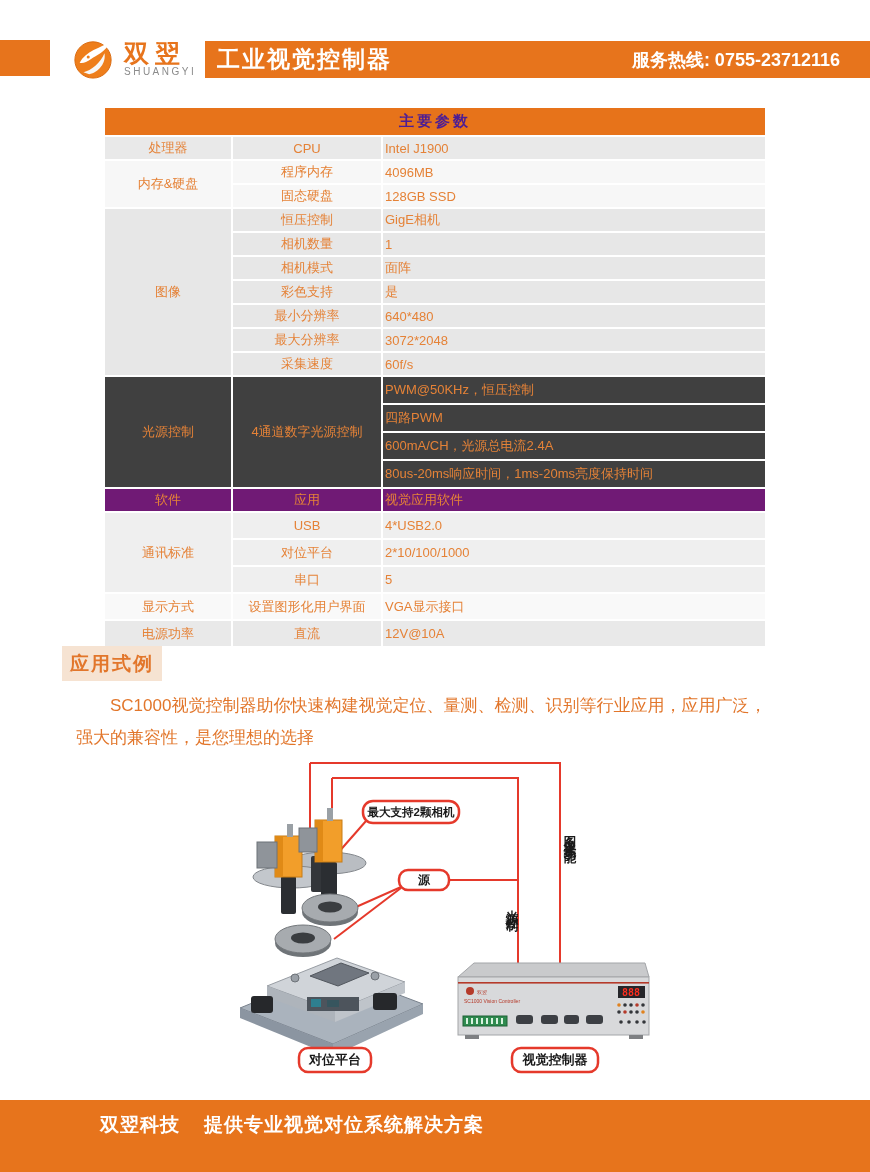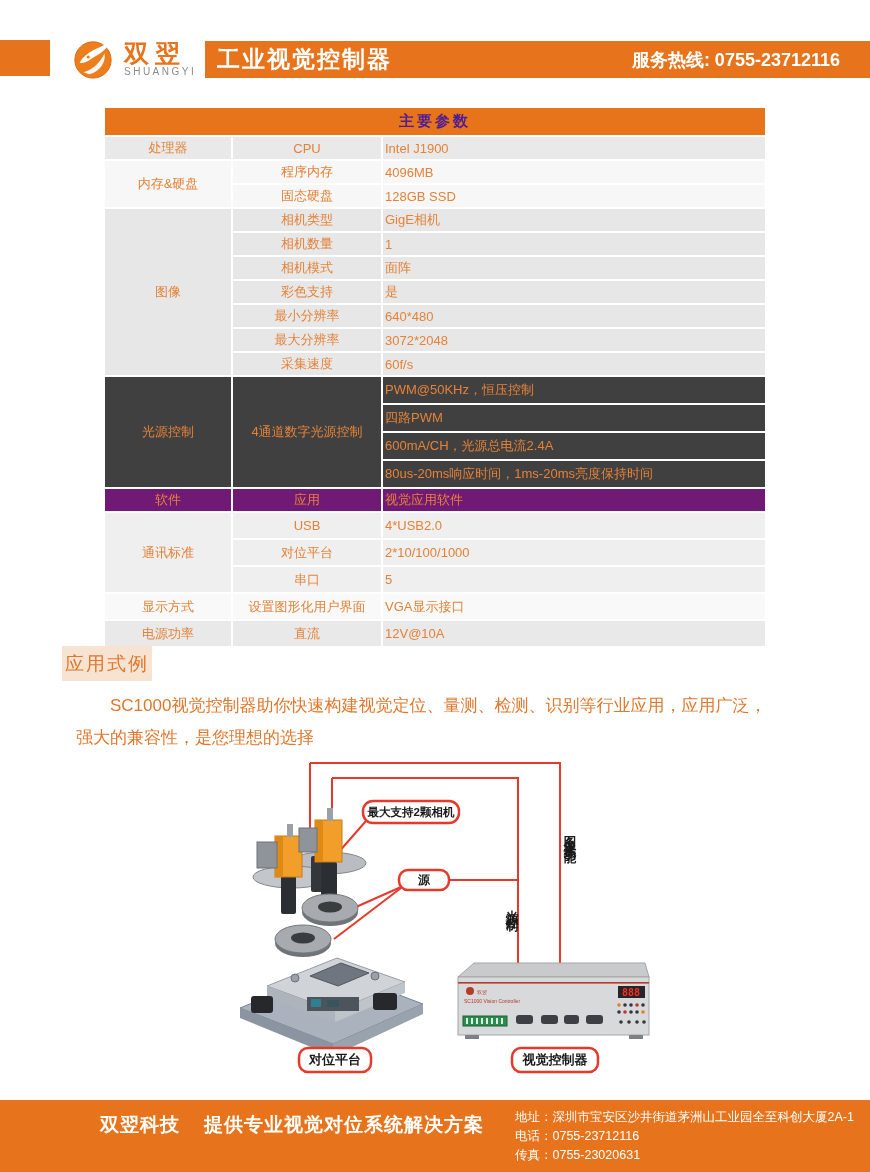--- a/index.html
+++ b/index.html
@@ -22,23 +22,23 @@
   .spec-table td{font-size:13px;color:#e58237;text-align:center;vertical-align:middle;height:20px;padding:1px 2px;}
   .spec-table td.c3{text-align:left;white-space:nowrap;}
   .spec-table td.thead{background:#e7731a;color:#4c1d95;font-size:15px;font-weight:bold;height:25px;letter-spacing:3px;}
   .spec-table col.w1{width:126px;} .spec-table col.w2{width:148px;} .spec-table col.w3{width:382px;}
   .g0 td{background:#e9e9e9;} .g1 td{background:#f7f7f7;} .g2 td{background:#e7e7e7;}
   .g3 td{background:#404040;height:24px;} .g4 td{background:#701a75;}
   .g5 td{background:#efefef;height:23px;} .g6 td{background:#f9f9f9;height:23px;} .g7 td{background:#e9e9e9;height:23px;}
   .spec-table td.thead{background:#e7731a;}
 
   
-  .section-badge{position:absolute;left:62px;top:646px;width:90px;height:35px;background:#f6e3d2;
+  .section-badge{position:absolute;left:62px;top:646px;width:100px;height:35px;background:#f6e3d2;
                  display:flex;align-items:center;justify-content:center;
-                 color:#e2762b;font-size:19px;font-weight:normal;letter-spacing:2px;}
+                 color:#e2762b;font-size:19px;font-weight:bold;letter-spacing:2px;}
   .app-desc{position:absolute;left:76px;top:690px;width:740px;color:#e2762b;font-size:17px;line-height:32px;}
   .app-desc .ind{text-indent:2em;}
 
   
   .diagram{position:absolute;left:215px;top:750px;width:455px;height:345px;}
   .vtext{position:absolute;writing-mode:vertical-rl;text-orientation:upright;
          color:#1a1a1a;font-size:12.5px;font-weight:bold;letter-spacing:3px;}
   .vtext.img-cap{left:346px;top:76px;}
   .vtext.light-ctl{left:288px;top:150px;}
 
@@ -96,21 +96,21 @@
       <td class="c2">程序内存</td>
       <td class="c3">4096MB</td>
     </tr>
     <tr class="g1">
       <td class="c2">固态硬盘</td>
       <td class="c3">128GB SSD</td>
     </tr>
 
     <tr class="g2">
       <td class="c1" rowspan="7">图像</td>
-      <td class="c2">相机类型</td>
+      <td class="c2">恒压控制</td>
       <td class="c3">GigE相机</td>
     </tr>
     <tr class="g2">
           <td class="c2">相机数量</td>
         <td class="c3">1</td>
         </tr>
     <tr class="g2">
           <td class="c2">相机模式</td>
         <td class="c3">面阵</td>
         </tr>
@@ -307,20 +307,15 @@
     </svg>
 
     <div class="vtext img-cap">图像采集功能</div>
     <div class="vtext light-ctl">光源控制</div>
   </div>
 
   <div class="footer">
     <div class="footer-slogan">
       <span>双翌科技</span><span class="gap"></span><span>提供专业视觉对位系统解决方案</span>
     </div>
-    <div class="footer-contact">
-      <div>地址：深圳市宝安区沙井街道茅洲山工业园全至科创大厦2A-1</div>
-      <div>电话：0755-23712116</div>
-      <div>传真：0755-23020631</div>
-    </div>
   </div>
 
 </div>
 
 </body></html>

